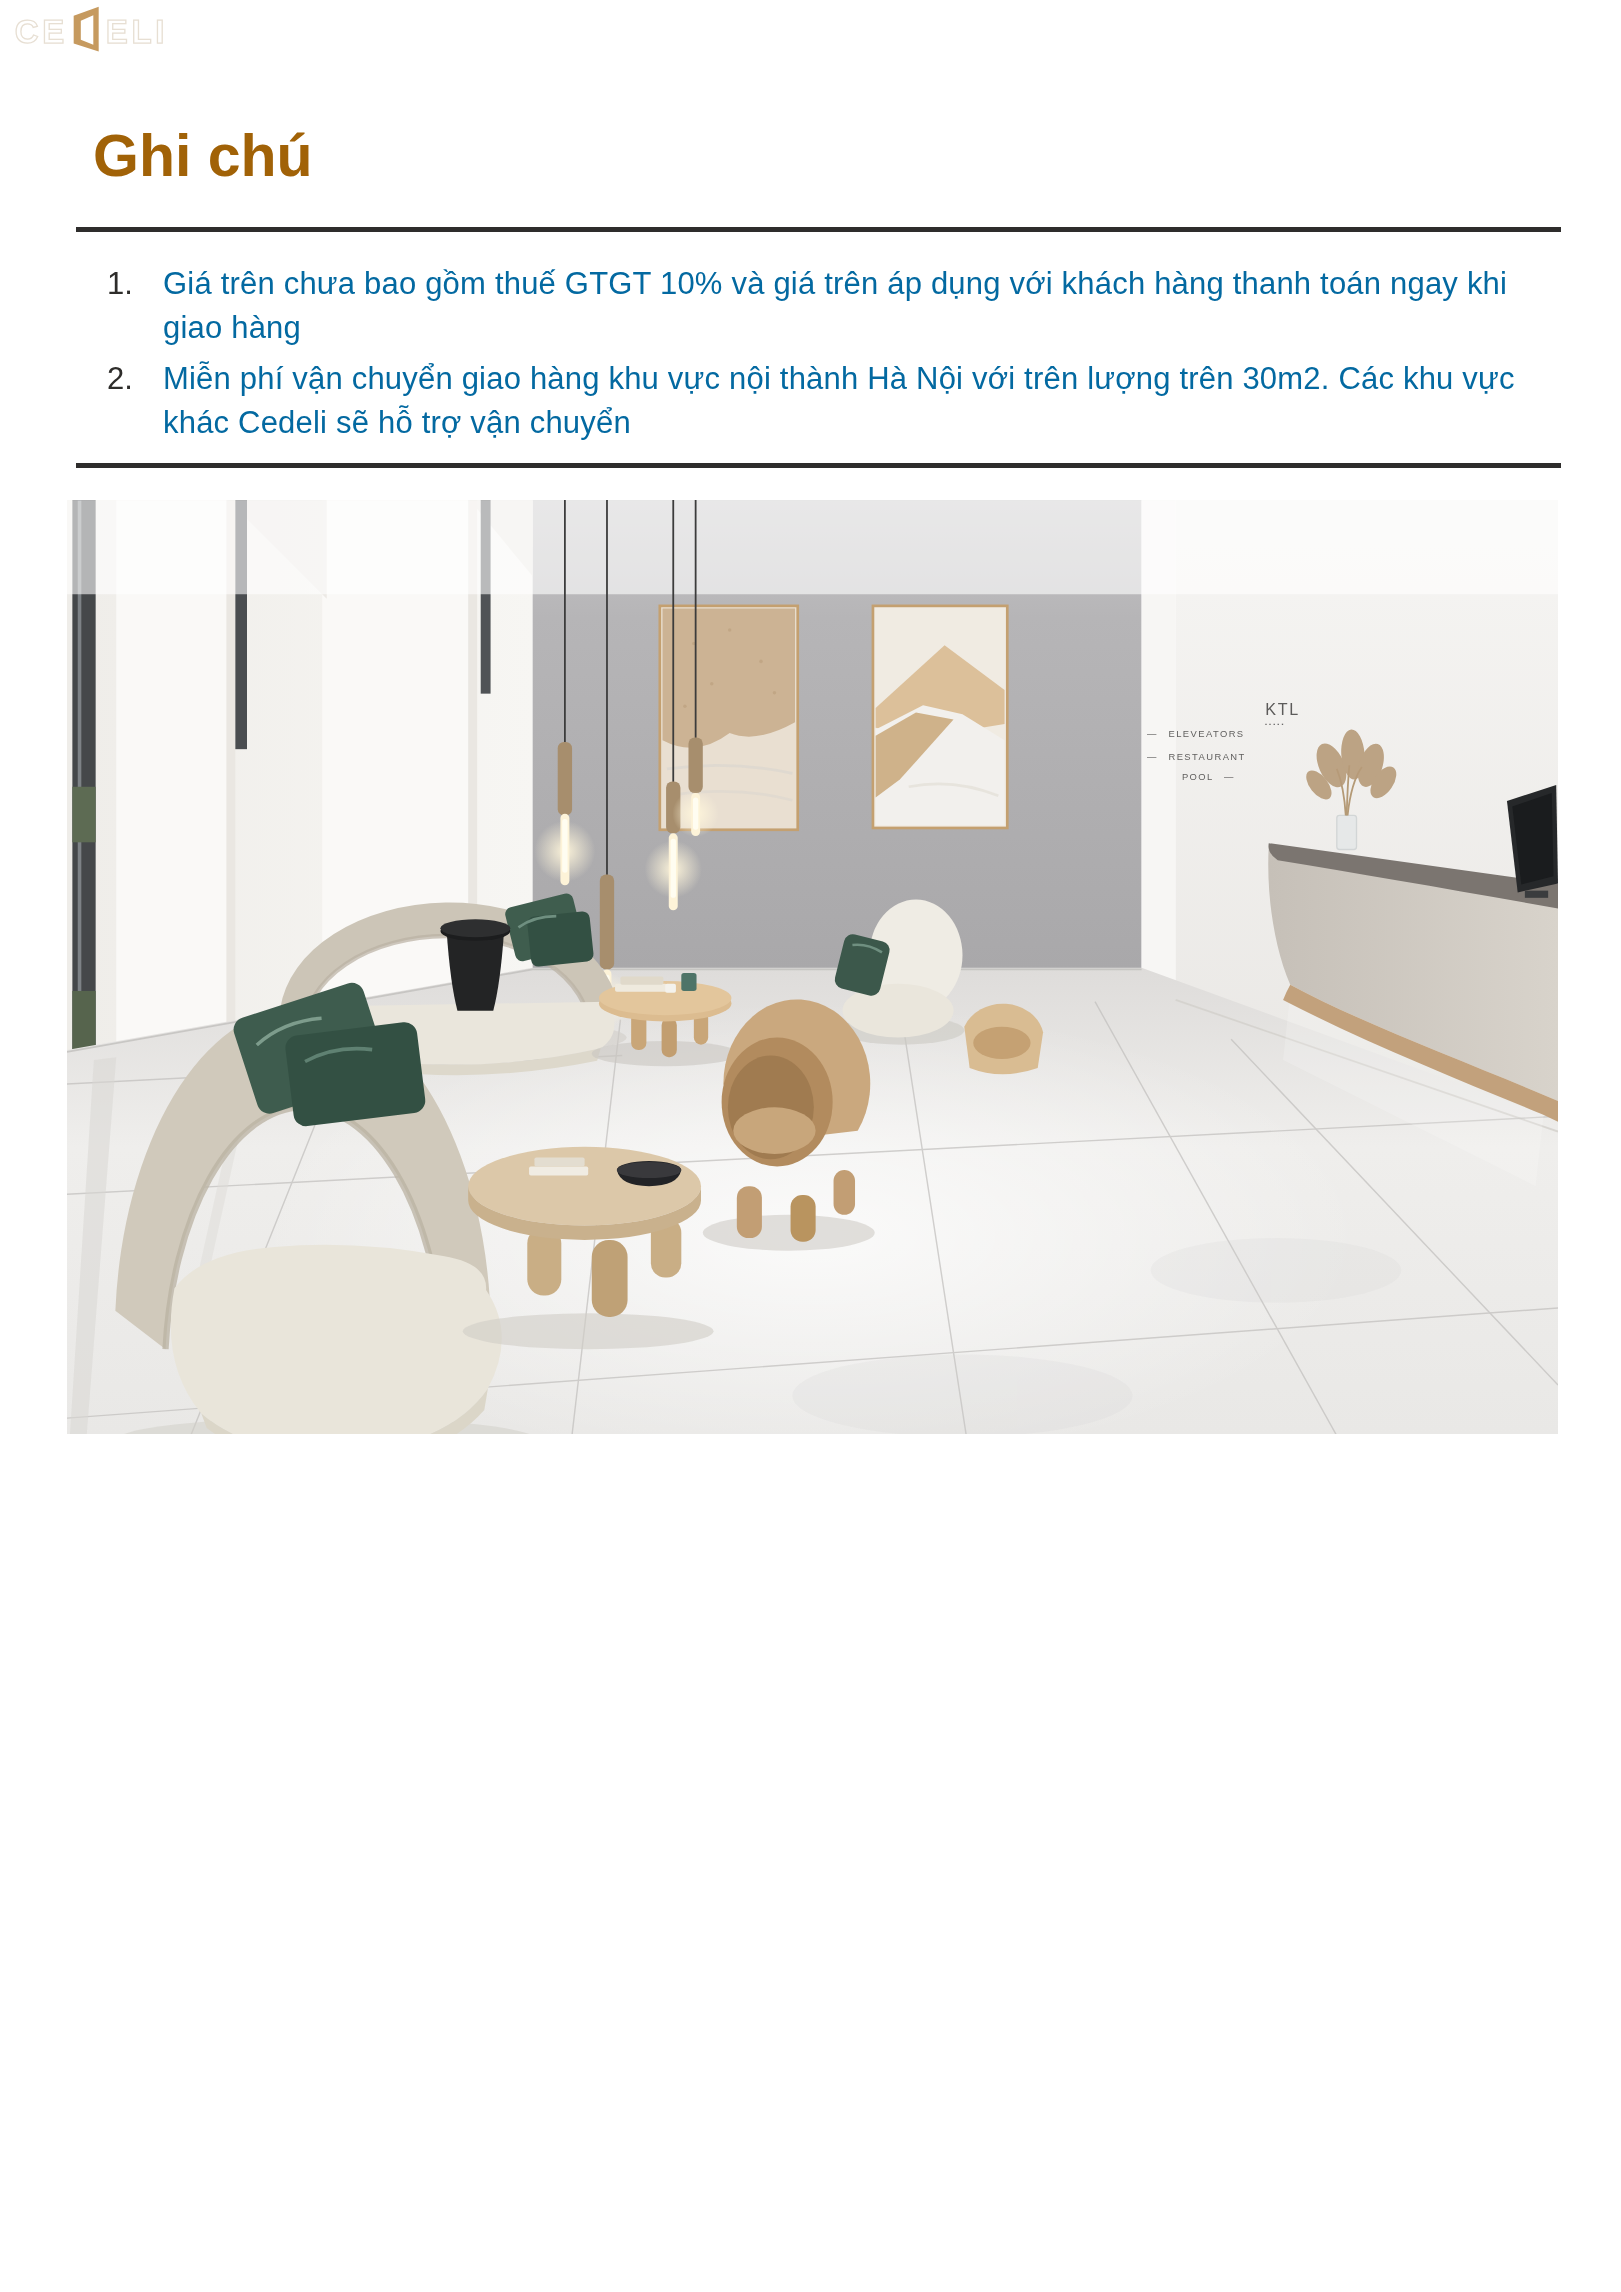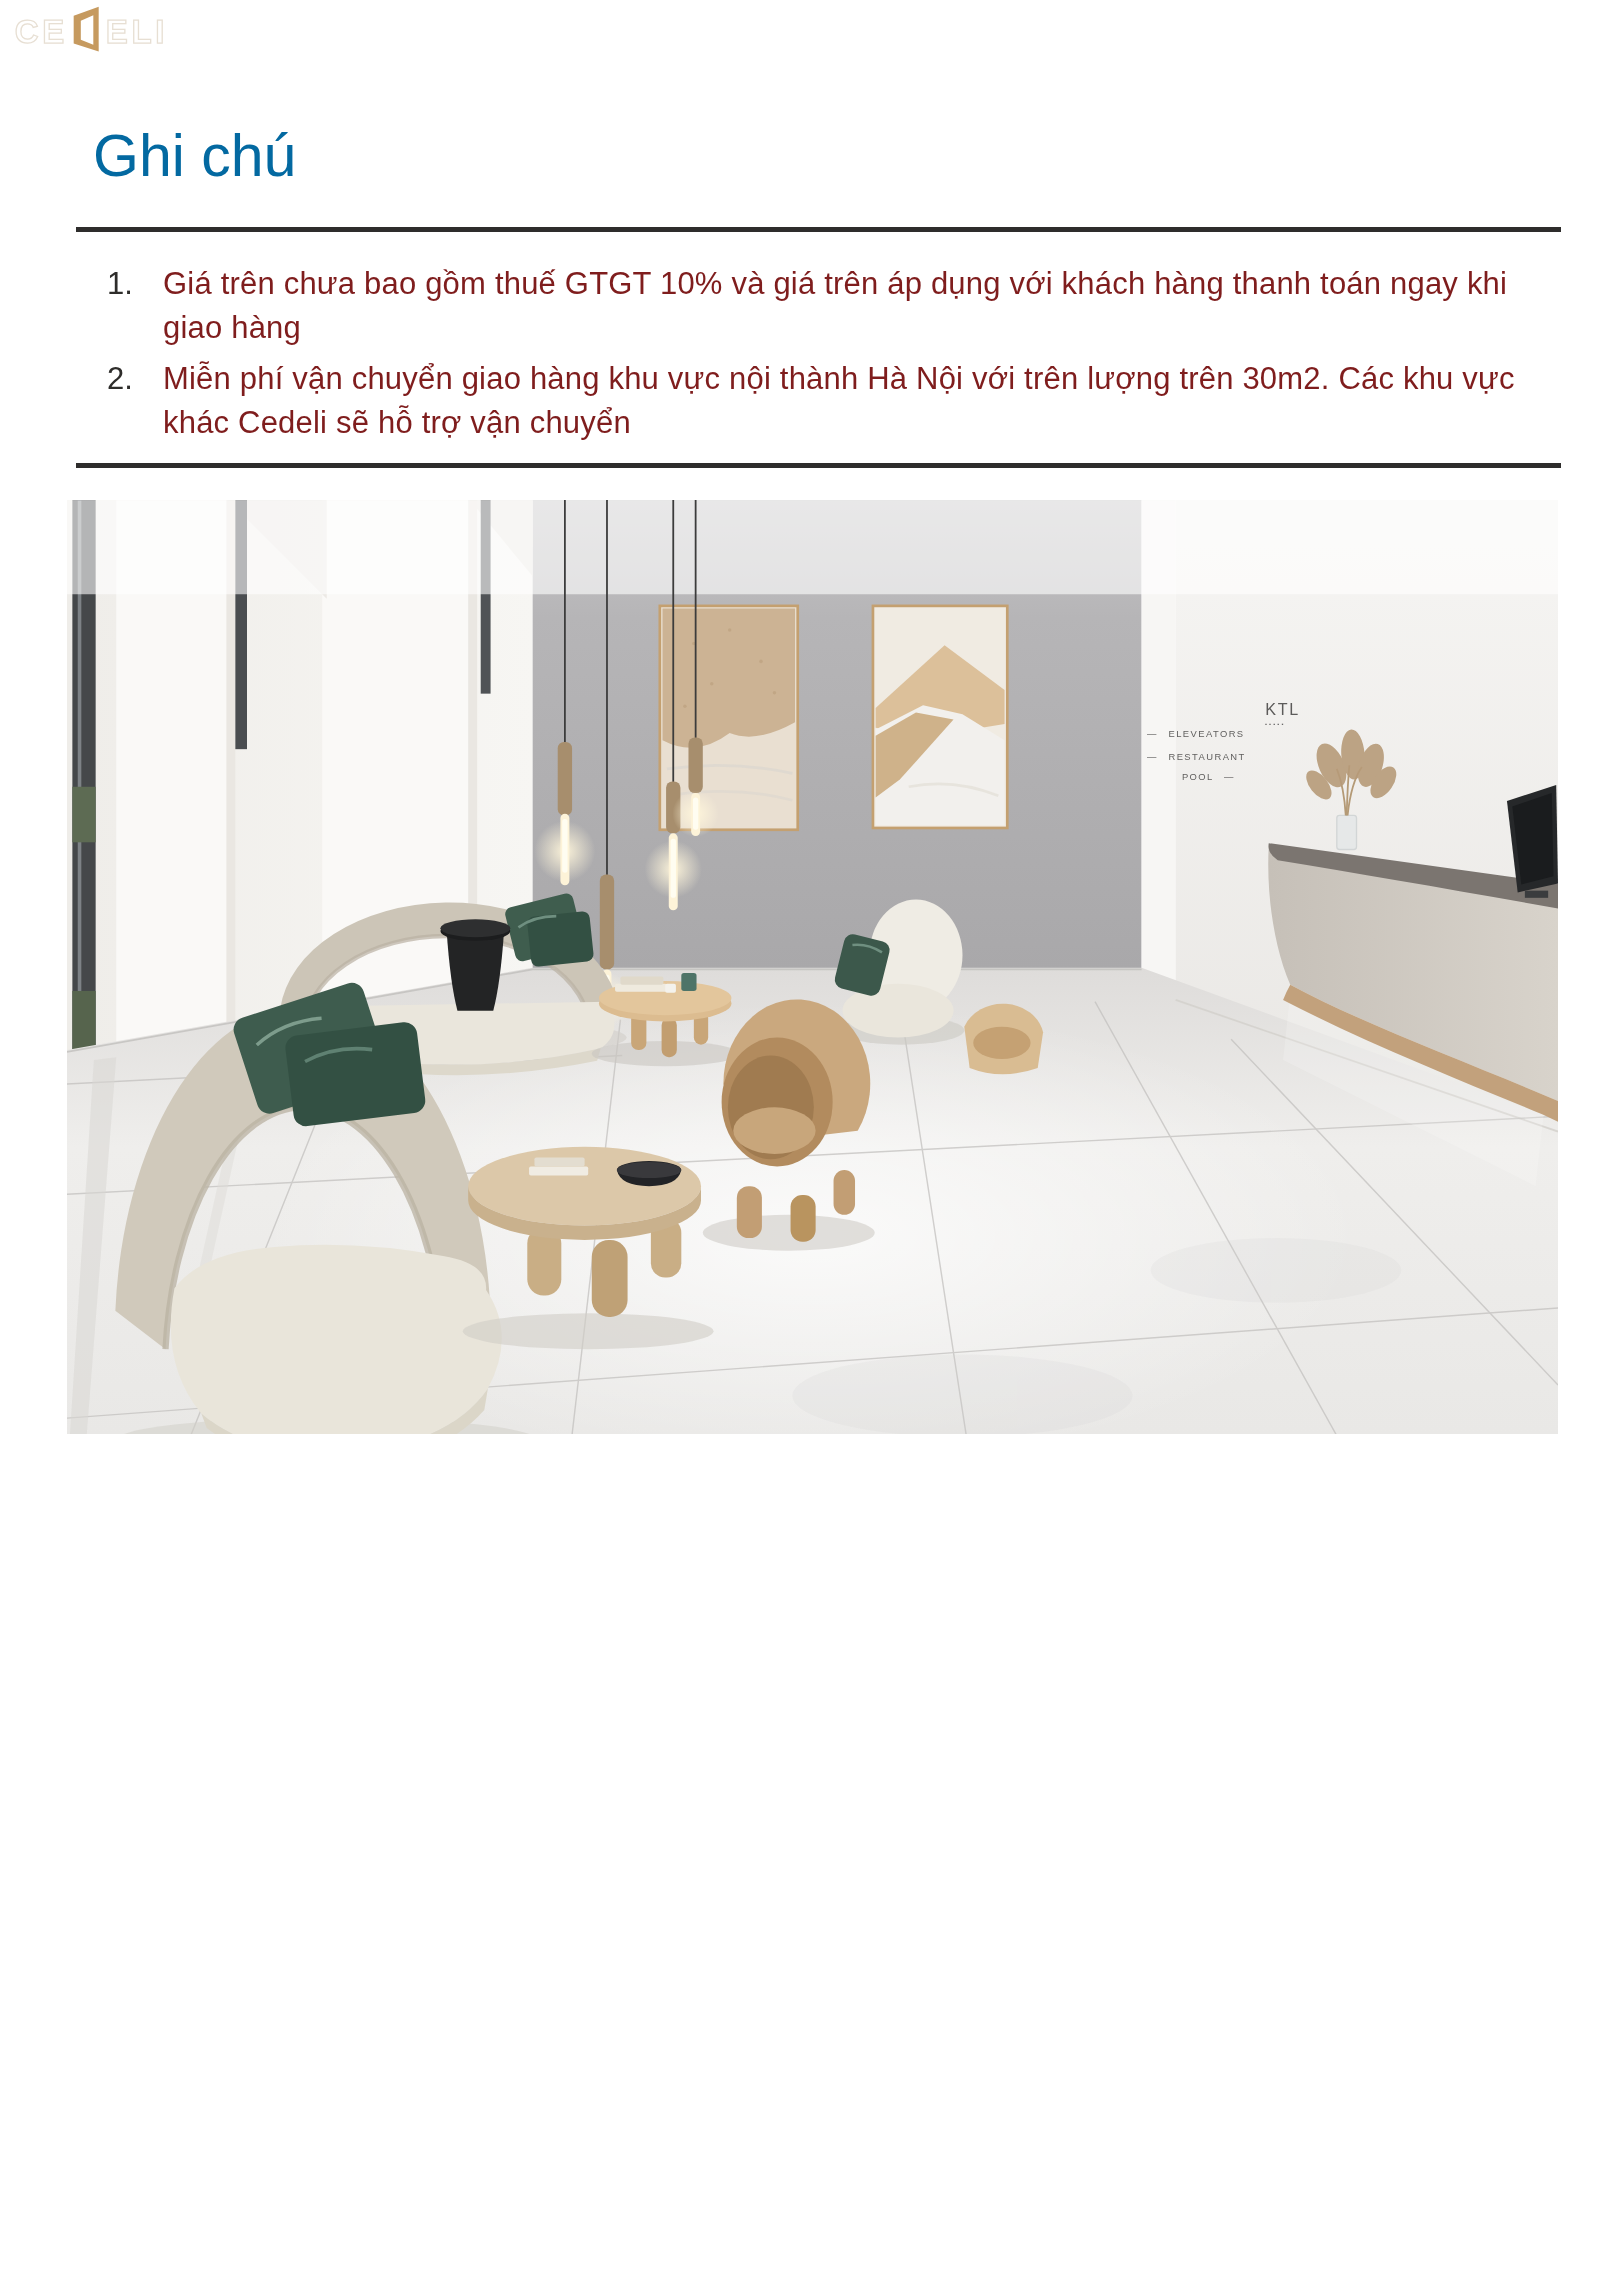--- a/index.html
+++ b/index.html
@@ -6,34 +6,34 @@
   .page{
     position:relative;
     width:1622px;height:2293px;
     background:#ffffff;
     font-family:"Liberation Sans", sans-serif;
     overflow:hidden;
   }
   .logo{position:absolute;left:10.7px;top:5.4px;}
   .title{
     position:absolute;left:93px;top:122px;
-    font-size:59px;font-weight:400;color:#0369a1;letter-spacing:0px;
+    font-size:59px;font-weight:700;color:#a16207;letter-spacing:0px;
   }
   .divider{
     position:absolute;left:76px;width:1485px;height:4.5px;background:#2e2d2c;
   }
   .divider-top{top:227px;}
   .divider-bottom{top:463px;}
   .notes{position:absolute;left:107px;top:262px;width:1433px;}
   .note-row{display:flex;margin-bottom:7.2px;}
   .note-num{
     flex:none;width:56px;font-size:31px;line-height:44px;color:#2e2d2b;
   }
   .note-text{
-    font-size:31px;line-height:44px;color:#7f1d1d;letter-spacing:0.2px;
+    font-size:31px;line-height:44px;color:#0369a1;letter-spacing:0.2px;
   }
   .photo{
     position:absolute;left:67px;top:500px;width:1491px;height:934px;
     overflow:hidden;
   }
   .photo svg{display:block;}
   .sign-brand{font-size:18px;letter-spacing:2px;fill:#5c5b5a;}
   .sign-sub{font-size:6px;letter-spacing:2.5px;fill:#6a6968;}
   .sign-item{font-size:10.5px;letter-spacing:1.6px;fill:#5f5e5d;}
   .logo-letters{

